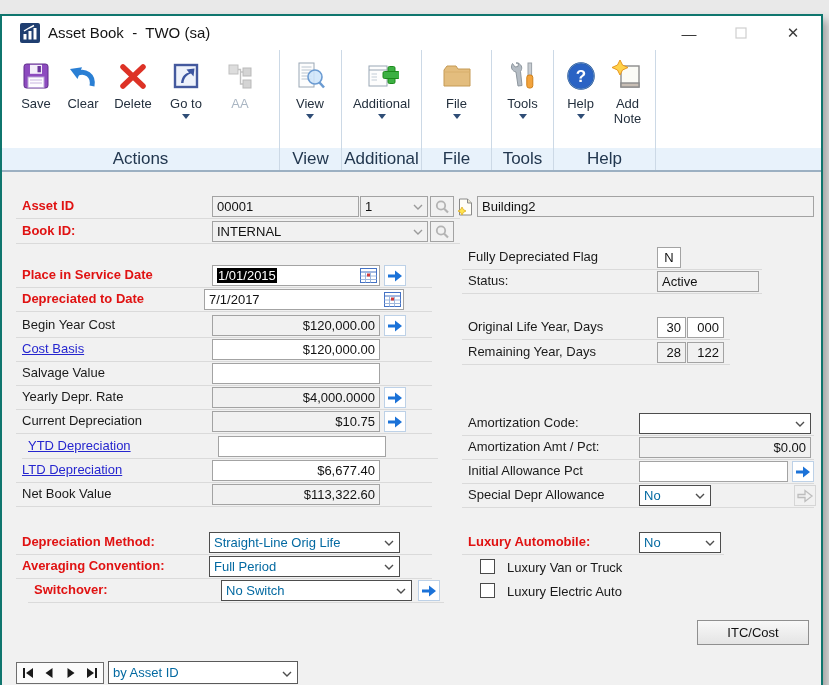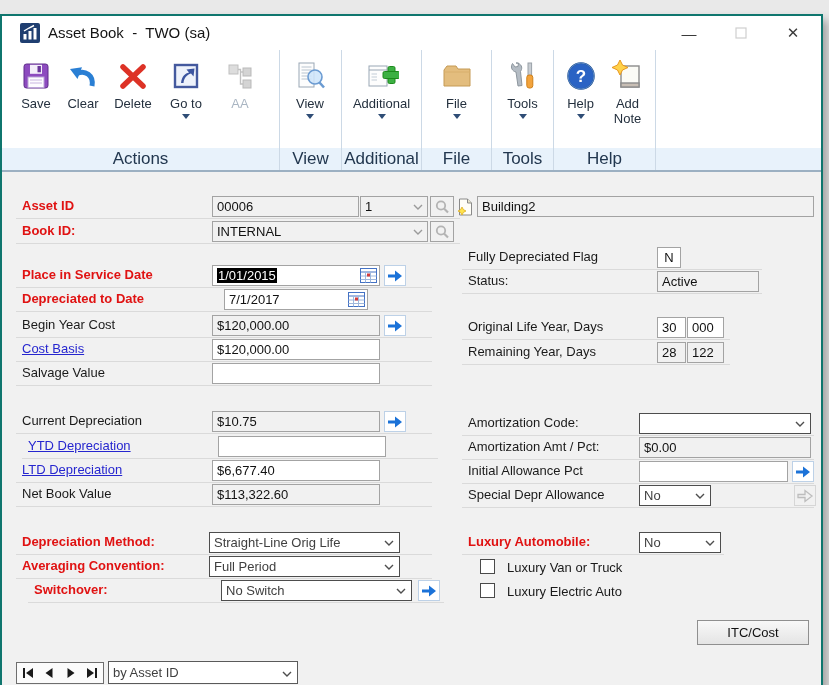--- a/index.html
+++ b/index.html
@@ -24,25 +24,25 @@
   .tbtn.disabled .tname{color:#a9b5c2;}
   .caret{width:0;height:0;border-left:4px solid transparent;border-right:4px solid transparent;border-top:5px solid #2f4d76;margin-top:3px;}
   
   .form{position:absolute;left:0;top:156px;right:0;bottom:0;background:#f1f1f1;}
   .row{position:absolute;height:24px;box-sizing:border-box;border-bottom:1px solid #dadada;}
   .lbl{position:absolute;left:6px;top:3px;font-size:13px;color:#1a1a1a;white-space:nowrap;}
   .lbl.red{color:#e01212;font-weight:bold;}
   .lbl.link{color:#2626cf;text-decoration:underline;}
   .fld{position:absolute;top:1px;height:21px;box-sizing:border-box;border:1px solid #a3a3a3;background:#fff;font-size:13px;padding:0 4px;line-height:19px;color:#111;white-space:nowrap;overflow:hidden;}
   .fld.ro{background:#f1f1f1;}
-  .fld.money{}
+  .fld.money{text-align:right;}
   .selval{background:#000;color:#fff;padding:0 1px;}
   .cal{position:absolute;right:2px;top:2px;width:17px;height:15px;}
   .fchev{position:absolute;right:4px;top:7px;}
-  .combo{position:absolute;top:1px;height:21px;box-sizing:border-box;border:1px solid #4d4d4d;background:#fff;font-size:13px;padding:0 20px 0 4px;line-height:19px;color:#404040;white-space:nowrap;}
+  .combo{position:absolute;top:1px;height:21px;box-sizing:border-box;border:1px solid #4d4d4d;background:#fff;font-size:13px;padding:0 20px 0 4px;line-height:19px;color:#0369a1;white-space:nowrap;}
   .combo .cv{position:absolute;right:5px;top:7px;}
   .exp{position:absolute;top:1px;width:22px;height:21px;box-sizing:border-box;border:1px solid #bdd1e7;background:#fff;display:flex;align-items:center;justify-content:center;padding:0;}
   .exp.dis{border-color:#d6d6d6;background:transparent;}
   .lookup{position:absolute;top:1px;width:24px;height:21px;box-sizing:border-box;border:1px solid #a3a3a3;background:#f1f1f1;display:flex;align-items:center;justify-content:center;}
   .noteicon{position:absolute;width:20px;height:21px;display:flex;align-items:center;justify-content:center;}
   .cbrow{position:absolute;height:20px;}
   .cb{position:absolute;left:0;top:1px;width:15px;height:15px;box-sizing:border-box;border:1px solid #4a4a4a;background:#fff;}
   .cblbl{position:absolute;left:27px;top:2px;font-size:13px;color:#1a1a1a;white-space:nowrap;}
   .btn3d{position:absolute;box-sizing:border-box;border:1px solid #8f8f8f;background:linear-gradient(#f8f8f8,#e4e4e4);font-size:13px;color:#111;text-align:center;line-height:23px;}
   .nav{position:absolute;left:14px;top:490px;width:88px;height:22px;box-sizing:border-box;border:1px solid #6e6e6e;background:#fbfbfb;display:flex;}
@@ -296,21 +296,21 @@
     <div class="tgroup" style="flex:1">
       <div class="tbtns"></div>
       <div class="tlabel"></div>
     </div>
   </div>
 
   <div class="form">
 
     <div class="row" style="left:14px;top:23px;width:444px">
       <span class="lbl red">Asset ID</span>
-      <div class="fld ro" style="left:196px;width:147px">00006</div>
+      <div class="fld ro" style="left:196px;width:147px">00001</div>
       <div class="fld ro" style="left:344px;width:68px">
         <span>1</span>
         <svg class="fchev" width="10" height="6">
             <use href="#sym-chev-light"></use>
           </svg>
       </div>
       <div class="lookup" style="left:414px">
         <svg width="16" height="16">
             <use href="#sym-lookup"></use>
           </svg>
@@ -366,21 +366,21 @@
           </svg>
       </div>
       <button class="exp" style="left:368px">
         <svg width="18" height="14">
             <use href="#sym-arrow"></use>
           </svg>
       </button>
     </div>
     <div class="row" style="left:14px;top:116px;width:416px">
       <span class="lbl red">Depreciated to Date</span>
-      <div class="fld" style="left:208px;width:144px">
+      <div class="fld" style="left:188px;width:200px">
         <span>7/1/2017</span>
         <svg class="cal" width="17" height="15">
             <use href="#sym-cal"></use>
           </svg>
       </div>
     </div>
     <div class="row" style="left:14px;top:142px;width:416px">
       <span class="lbl">Begin Year Cost</span>
       <div class="fld ro money" style="left:196px;width:168px">$120,000.00</div>
       <button class="exp" style="left:368px">
@@ -389,20 +389,29 @@
           </svg>
       </button>
     </div>
     <div class="row" style="left:14px;top:166px;width:416px">
       <span class="lbl link">Cost Basis</span>
       <div class="fld money" style="left:196px;width:168px">$120,000.00</div>
     </div>
     <div class="row" style="left:14px;top:190px;width:416px">
       <span class="lbl">Salvage Value</span>
       <div class="fld money" style="left:196px;width:168px"></div>
+    </div>
+    <div class="row" style="left:14px;top:214px;width:416px">
+      <span class="lbl">Yearly Depr. Rate</span>
+      <div class="fld ro money" style="left:196px;width:168px">$4,000.0000</div>
+      <button class="exp" style="left:368px">
+        <svg width="18" height="14">
+            <use href="#sym-arrow"></use>
+          </svg>
+      </button>
     </div>
     <div class="row" style="left:14px;top:238px;width:416px">
       <span class="lbl">Current Depreciation</span>
       <div class="fld ro money" style="left:196px;width:168px">$10.75</div>
       <button class="exp" style="left:368px">
         <svg width="18" height="14">
             <use href="#sym-arrow"></use>
           </svg>
       </button>
     </div>

